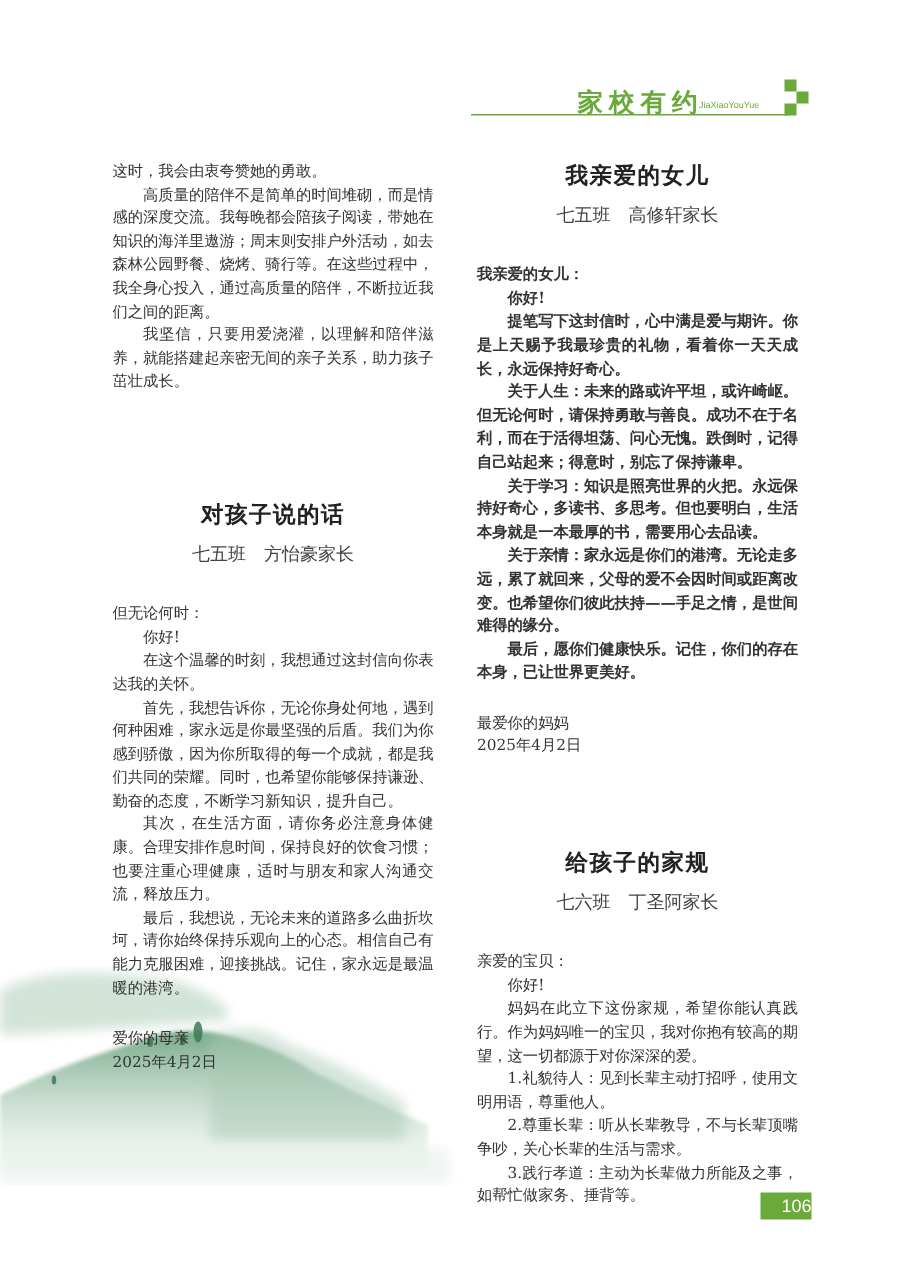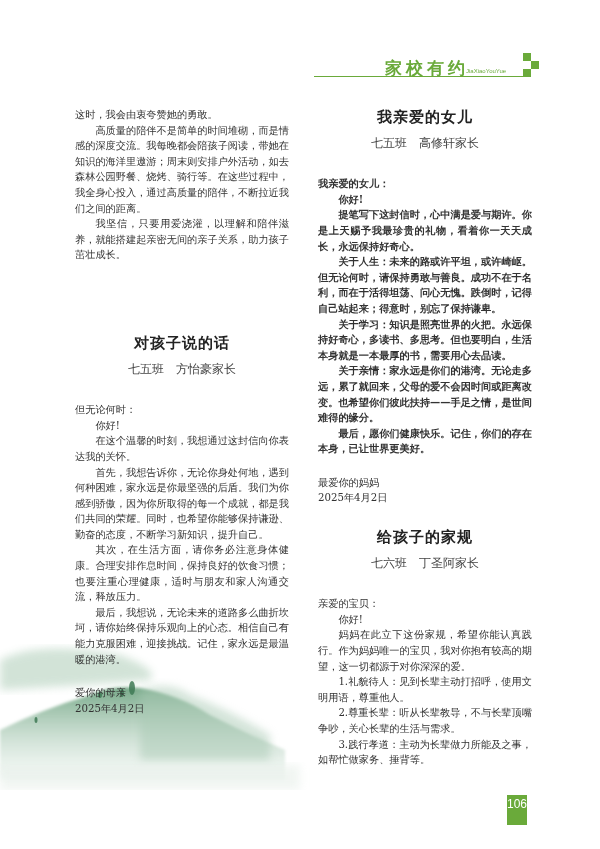--- a/index.html
+++ b/index.html
@@ -13,22 +13,22 @@
                 font-size:6px; color:#6aaa3a; }
   .sq { position:absolute; width:8px; height:8px; background:#6aaa3a; }
   .col { position:absolute; font-size:10.2px; line-height:15.6px; }
   .col p { margin:0; text-indent:2em; text-align:justify; }
   .col p.noindent { text-indent:0; }
   .col p.greet { text-indent:2em; }
   .art-title { text-align:center; font-size:15px; letter-spacing:1px; color:#222; margin:0; }
   .art-author { text-align:center; font-size:12px; color:#444; margin-top:10px; }
   .sign { text-align:right; }
   .mountain { position:absolute; left:0; top:640px; width:310px; height:150px; }
-  .page-num { position:absolute; left:507px; top:795px; width:20px; height:30px; background:#6aaa3a;
-              color:#fff; font-family:"Liberation Sans", sans-serif; font-size:12px; line-height:18px; text-align:left; }
+  .page-num { position:absolute; left:507px; top:795px; width:20px; height:18px; background:#6aaa3a;
+              color:#fff; font-family:"Liberation Sans", sans-serif; font-size:12px; line-height:18px; text-align:left;padding-left:14px; }
 </style>
 </head>
 <body>
 
 <div class="header">
   <div class="header-line"></div>
   <div class="header-title">家校有约</div>
   <div class="header-sub">JiaXiaoYouYue</div>
   <div class="sq" style="left:523px;top:53px;"></div>
   <div class="sq" style="left:531px;top:61px;"></div>
@@ -97,21 +97,21 @@
       <p>关于学习：知识是照亮世界的火把。永远保持好奇心，多读书、多思考。但也要明白，生活本身就是一本最厚的书，需要用心去品读。</p>
       <p>关于亲情：家永远是你们的港湾。无论走多远，累了就回来，父母的爱不会因时间或距离改变。也希望你们彼此扶持——手足之情，是世间难得的缘分。</p>
       <p>最后，愿你们健康快乐。记住，你们的存在本身，已让世界更美好。</p>
     </div>
     <div style="margin-top:18px;">
       <p class="noindent sign">最爱你的妈妈</p>
       <p class="noindent sign">2025年4月2日</p>
     </div>
   </div>
 
-  <div style="margin-top:24px;">
+  <div style="margin-top:62px;">
     <h2 class="art-title">给孩子的家规</h2>
     <div class="art-author">七六班　丁圣阿家长</div>
     <div style="margin-top:25px;">
       <p class="noindent">亲爱的宝贝：</p>
       <p class="greet">你好!</p>
       <p>妈妈在此立下这份家规，希望你能认真践行。作为妈妈唯一的宝贝，我对你抱有较高的期望，这一切都源于对你深深的爱。</p>
       <p>1.礼貌待人：见到长辈主动打招呼，使用文明用语，尊重他人。</p>
       <p>2.尊重长辈：听从长辈教导，不与长辈顶嘴争吵，关心长辈的生活与需求。</p>
       <p>3.践行孝道：主动为长辈做力所能及之事，如帮忙做家务、捶背等。</p>
     </div>

